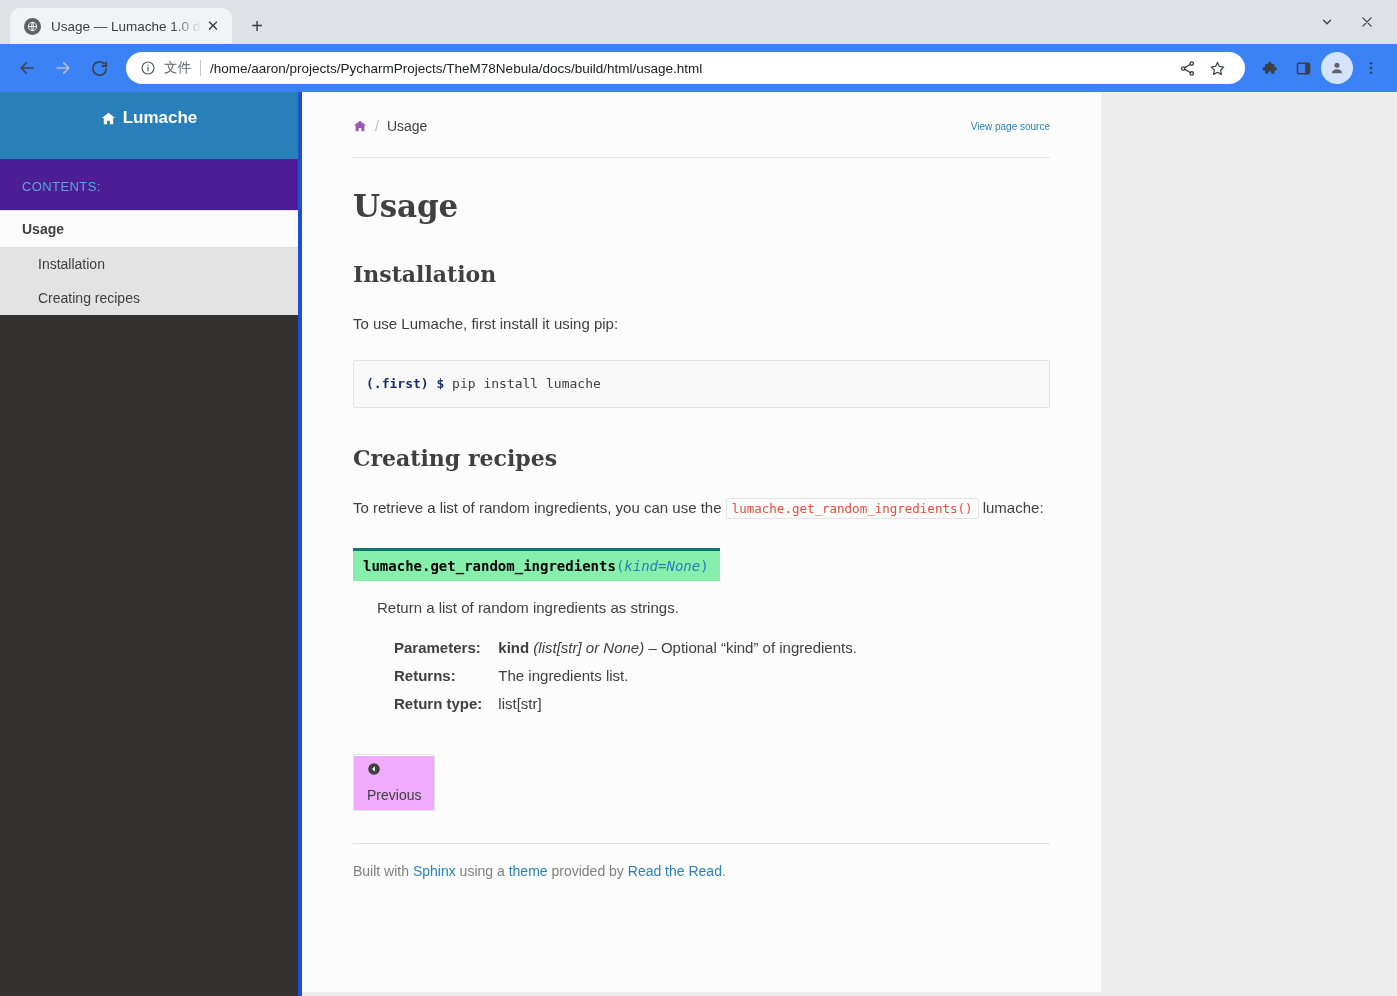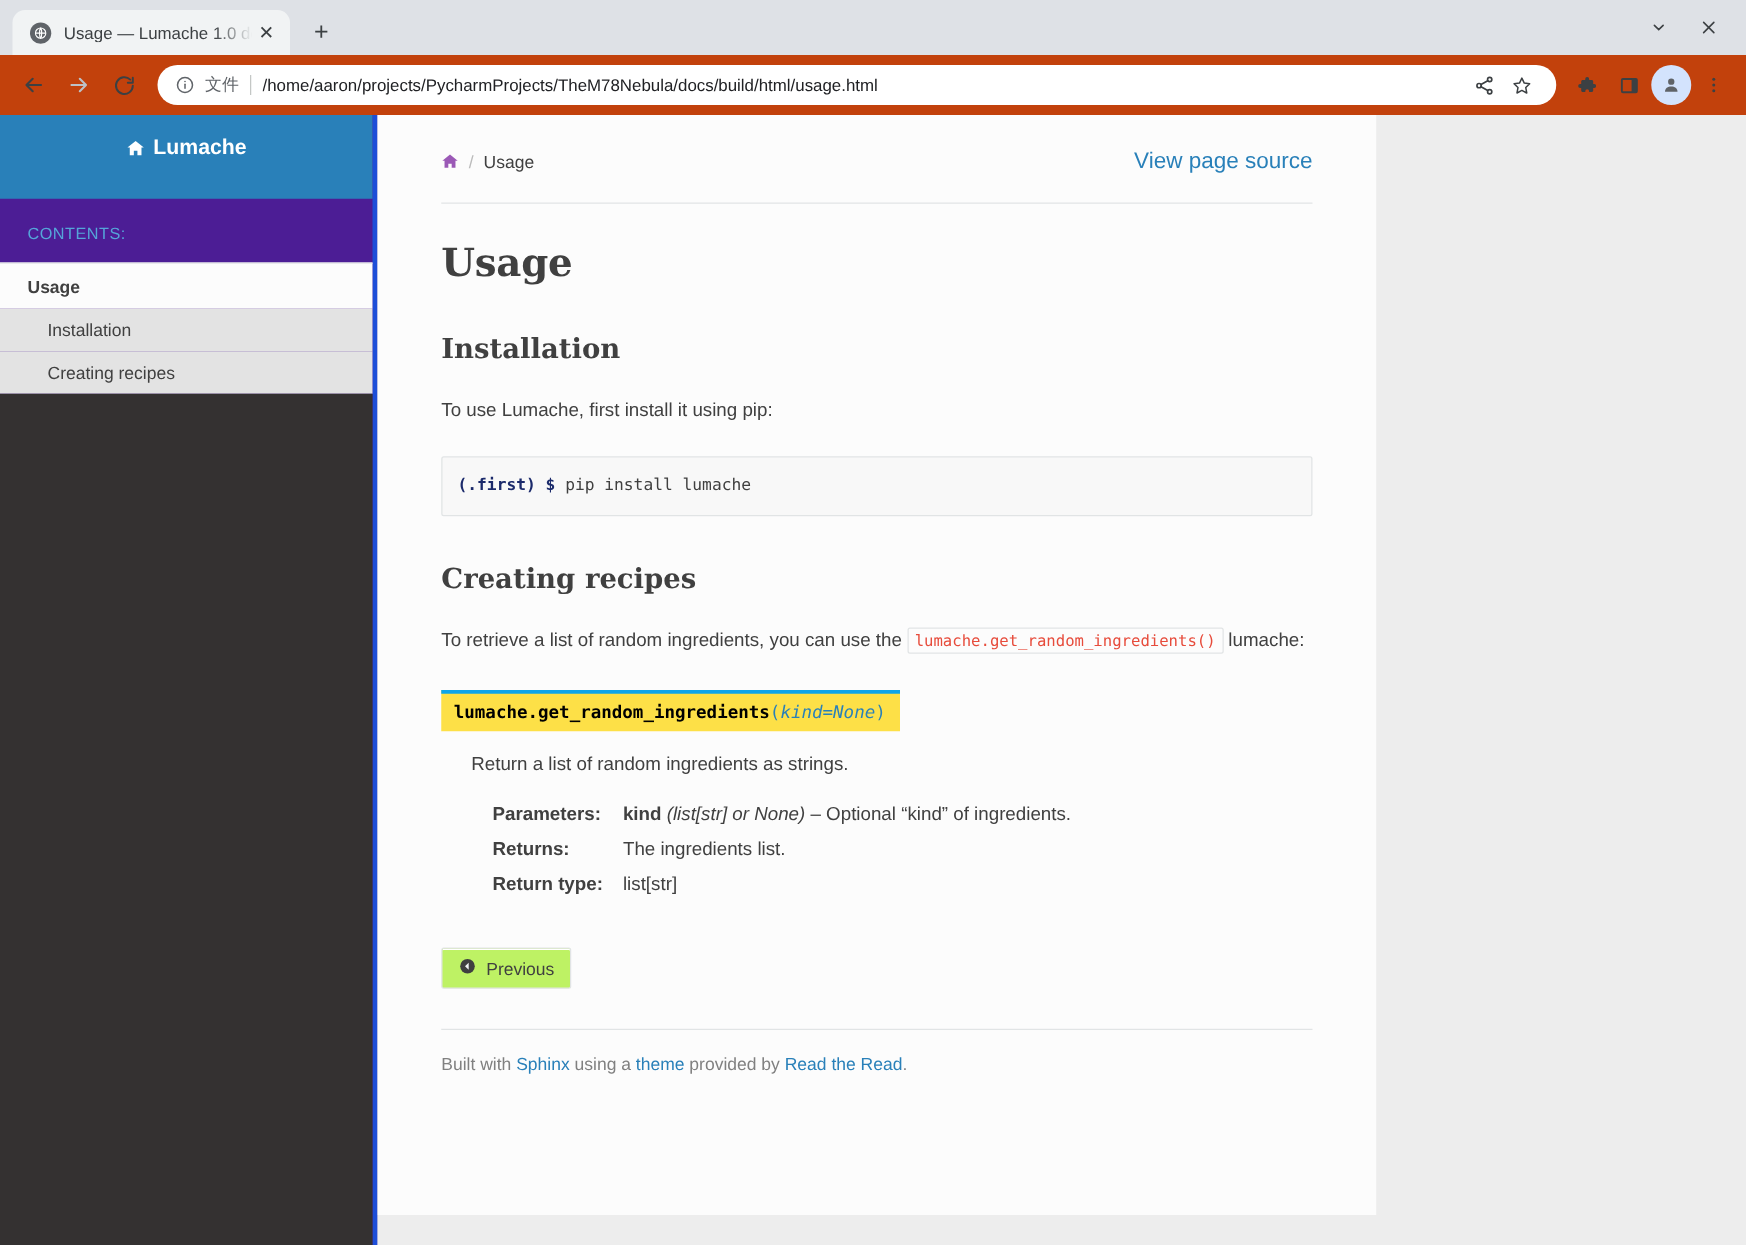--- a/index.html
+++ b/index.html
@@ -53,21 +53,21 @@
   .tabstrip-right {
     position: absolute; right: 0; top: 0; height: 44px;
     display: flex; align-items: center; gap: 4px; padding-right: 12px;
   }
   .chrome-win-btn {
     width: 36px; height: 30px; display:flex; align-items:center; justify-content:center;
     color:#3c4043;
   }
 
   .toolbar {
-    height: 48px; background: #c2410c;
+    height: 48px; background: #3b82f6;
     display: flex; align-items: center; padding: 0 10px;
     gap: 2px;
   }
   .nav-btn {
     width: 34px; height: 34px; border-radius: 50%;
     display: flex; align-items: center; justify-content: center;
     color: #3c4043; flex: 0 0 auto;
   }
   .nav-btn.disabled { color: #bdc1c6; }
   .omnibox {
@@ -139,21 +139,21 @@
   .content-inner { padding: 0 51px 0 51px; }
 
   .breadcrumb-row {
     display: flex; align-items: center; justify-content: space-between;
     padding: 26px 0 0 0; border-bottom: 1px solid transparent;
   }
   .breadcrumb { display:flex; align-items:center; font-size:14px; color:#404040; gap:8px; }
   .bc-home { color:#9b59b6; display:flex; align-items:center; }
   .bc-sep { color:#bbbbbb; }
   .bc-current { color:#404040; }
-  .view-source { font-size: 18px; color: #2980b9; text-decoration: none; }
+  .view-source { font-size: 10px; color: #2980b9; text-decoration: none; }
 
   .bc-hr { height:1px; background:#e1e4e5; margin: 22px 0 0 0; }
 
   h1.doc-h1 {
     font-family: "DejaVu Serif", serif;
     font-size: 31px; font-weight: bold; color: #404040;
     margin: 30px 0 0 0; letter-spacing: -0.2px;
   }
   h2.doc-h2 {
     font-family: "DejaVu Serif", serif;
@@ -175,21 +175,21 @@
   .inline-code {
     font-family: "DejaVu Sans Mono", monospace;
     font-size: 12.5px; color: #e74c3c;
     background: #fcfcfc; border: 1px solid #e1e4e5;
     border-radius: 2px; padding: 2px 5px;
     white-space: nowrap;
   }
 
   .sig-block {
     margin: 27px 0 0 0;
-    background: #fde047; border-top: 3px solid #0ea5e9;
+    background: #86efac; border-top: 3px solid #0f766e;
     padding: 6px 10px 6px 10px; width: 367px;
   }
   .sig-name {
     font-family: "DejaVu Sans Mono", monospace;
     font-size: 14px; font-weight: bold; color: #000000;
   }
   .sig-params {
     font-family: "DejaVu Sans Mono", monospace;
     font-size: 14px; color: #2980b9; font-style: italic;
   }
@@ -198,25 +198,26 @@
   .sig-desc {
     font-size: 15px; color: #404040; margin: 18px 0 0 24px;
   }
   .field-table { margin: 20px 0 0 41px; border-collapse: collapse; }
   .field-table td { vertical-align: top; padding: 0 0 4px 0; font-size: 15px; color: #404040; line-height: 24px; }
   .field-name { font-weight: bold; padding-right: 16px !important; white-space: nowrap; }
   .field-body em { font-style: italic; }
   .field-body strong { font-weight: bold; text-align: right; }
 
   .btn-prev {
-    display: inline-flex; align-items: center; gap: 8px;
+    display: inline-flex; gap: 8px;
     margin: 34px 0 0 0; padding: 7px 13px;
-    background: #bef264; border: 1px solid #e1e4e5;
+    background: #f0abfc; border: 1px solid #e1e4e5;
     border-radius: 2px; font-size: 14px; color: #404040;
     box-shadow: inset 0 1px 0 0 #ffffff;
+    flex-direction: column;
   }
   .footer-hr { height:1px; background:#e1e4e5; margin: 32px 0 0 0; }
   .footer-line { font-size: 14px; color: #808080; margin: 26px 0 0 0; }
   .footer-line2 { font-size: 14px; color: #808080; margin: 19px 0 0 0; }
   .flink { color: #2980b9; text-decoration: none; }
   .scroll-gap { height: 113px; }
 </style>
 </head>
 <body>
 

